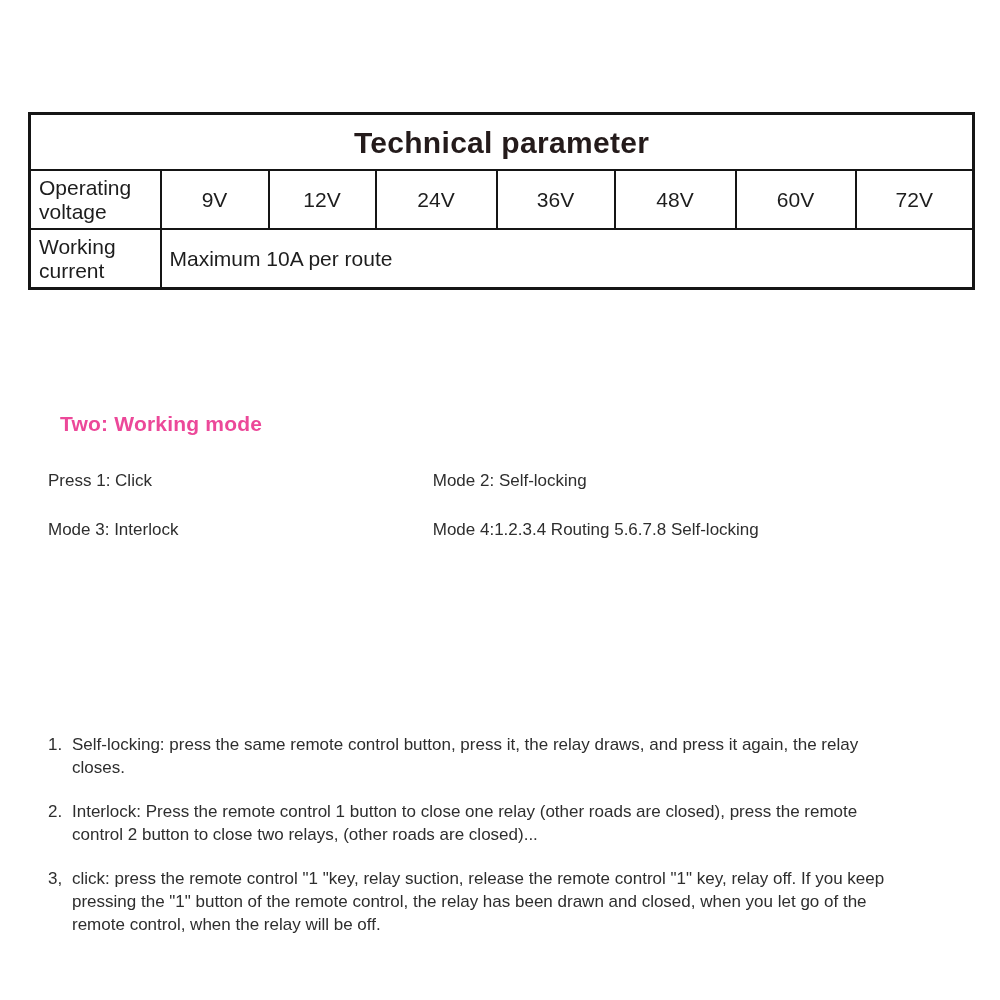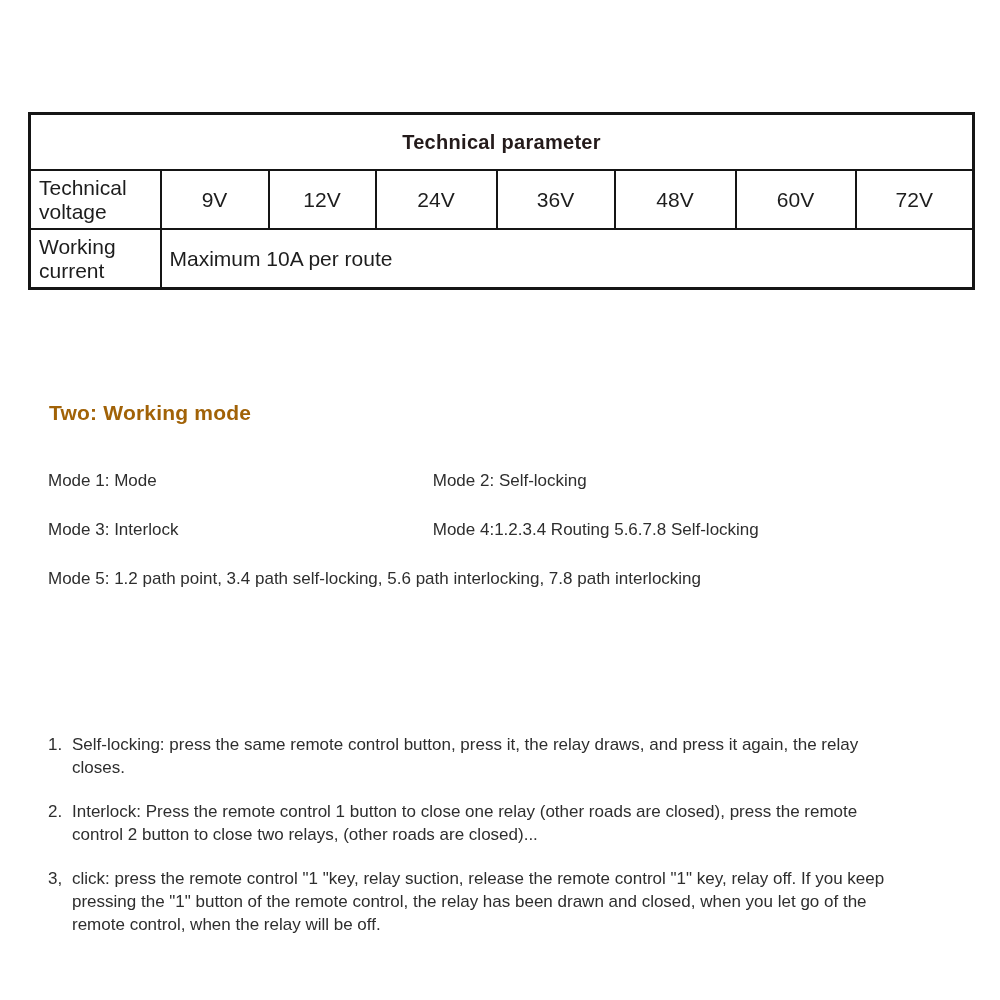--- a/index.html
+++ b/index.html
@@ -26,21 +26,21 @@
   .spec-table td {
     border: 2px solid #151515;
     text-align: center;
     font-size: 21px;
     line-height: 1.1;
     padding: 2px 2px;
     height: 53px;
     background: #ffffff;
   }
   .spec-table td.title-cell {
-    font-size: 20px;
+    font-size: 30px;
     font-weight: bold;
     color: #241b1b;
     height: 50px;
     border-width: 3px 3px 2px 3px;
     letter-spacing: 0.3px;
   }
   .spec-table td.row-label {
     text-align: left;
     padding-left: 8px;
   }
@@ -50,24 +50,24 @@
   }
   .spec-table tr:nth-child(2) td { border-left-width: 2px; }
   .spec-table tr td:first-child { border-left-width: 3px; }
   .spec-table tr td:last-child { border-right-width: 3px; }
   .spec-table tr:last-child td { border-bottom-width: 3px; }
 
   
   .section-heading {
     position: absolute;
     left: 48px;
-    margin: 1px;
+    margin: 12px;
     font-size: 21px;
     font-weight: bold;
-    color: #a16207;
+    color: #ec4899;
     letter-spacing: 0.2px;
   }
   .h-two { top: 400px; }
   .h-three { top: 662px; }
 
   
   .modes {
     position: absolute;
     left: 48px;
     top: 471px;
@@ -106,49 +106,46 @@
       <col style="width:118px">
         <col style="width:121px">
         <col style="width:120px">
         <col style="width:118px">
     </colgroup>
     <tbody>
       <tr>
         <td colspan="8" class="title-cell">Technical parameter</td>
       </tr>
       <tr>
-        <td class="row-label">Technical voltage</td>
+        <td class="row-label">Operating voltage</td>
         <td>9V</td>
         <td>12V</td>
         <td>24V</td>
         <td>36V</td>
         <td>48V</td>
         <td>60V</td>
         <td>72V</td>
       </tr>
       <tr>
         <td class="row-label">Working current</td>
         <td colspan="7" class="max-value">Maximum 10A per route</td>
       </tr>
     </tbody>
   </table>
 
   <h2 class="section-heading h-two">Two: Working mode</h2>
 
   <div class="modes">
     <div class="mode-row">
-      <span class="mode-left">Mode 1: Mode</span>
+      <span class="mode-left">Press 1: Click</span>
       <span class="mode-right">Mode 2: Self-locking</span>
     </div>
     <div class="mode-row">
       <span class="mode-left">Mode 3: Interlock</span>
       <span class="mode-right">Mode 4:1.2.3.4 Routing 5.6.7.8 Self-locking</span>
-    </div>
-    <div class="mode-row">
-      <span>Mode 5: 1.2 path point, 3.4 path self-locking, 5.6 path interlocking, 7.8 path interlocking</span>
     </div>
   </div>
 
 
   <div class="expl">
     <div class="expl-item">
       <span class="expl-marker">1.</span>
       <span class="expl-text">Self-locking: press the same remote control button, press it, the relay draws, and press it again, the relay closes.</span>
     </div>
     <div class="expl-item">

